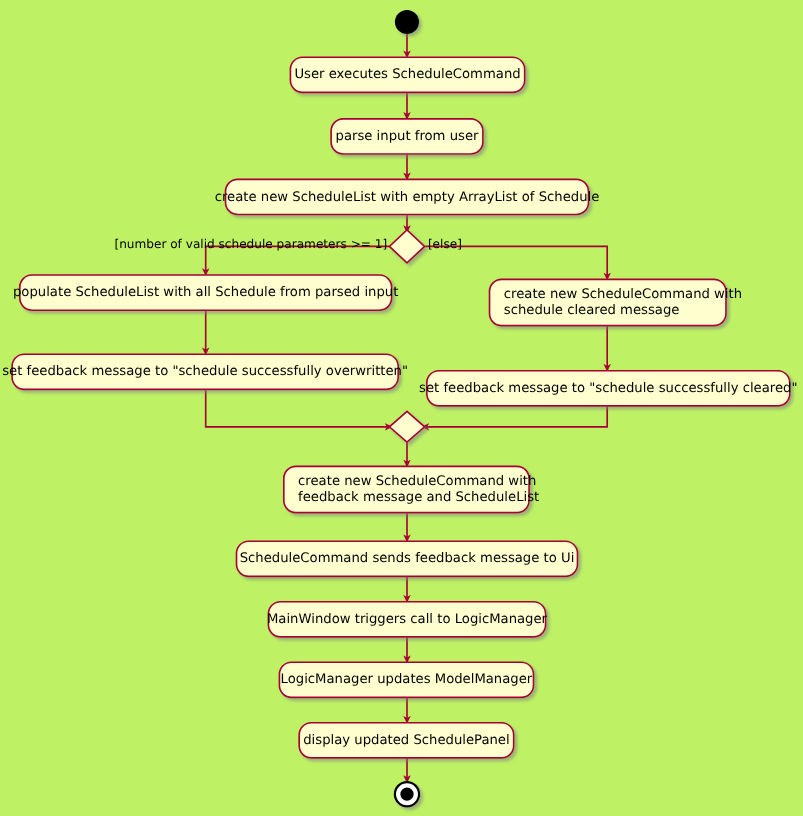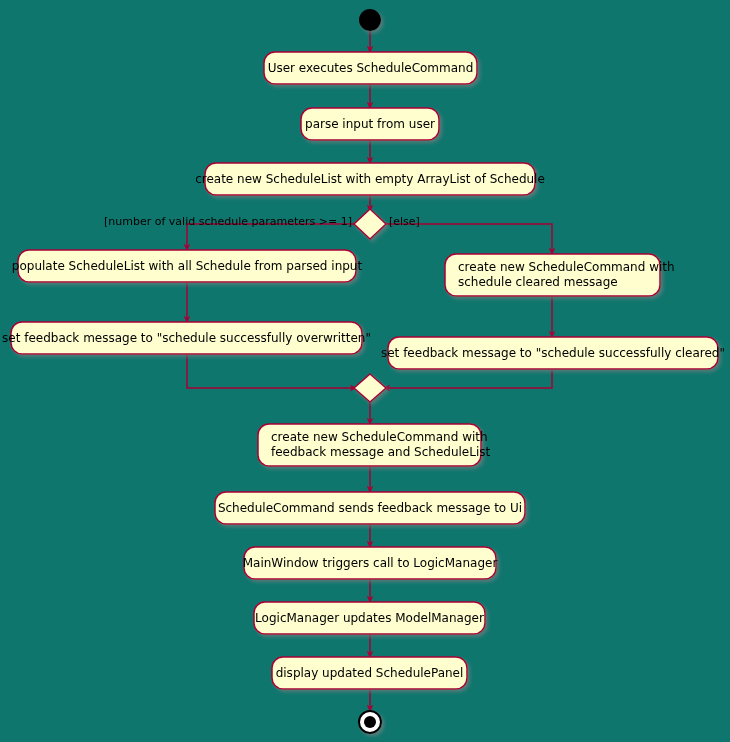--- a/index.html
+++ b/index.html
@@ -11,21 +11,21 @@
   body {
     width: 730px;
     height: 742px;
     font-family: "DejaVu Sans", sans-serif;
     overflow: hidden;
   }
   #diagram-root {
     position: relative;
     width: 730px;
     height: 742px;
-    background: #0f766e;
+    background: #bef264;
   }
   svg#activity-diagram {
     display: block;
     width: 730px;
     height: 742px;
   }
   .node-text {
     font-family: "DejaVu Sans", sans-serif;
     font-size: 12px;
     fill: #000000;

